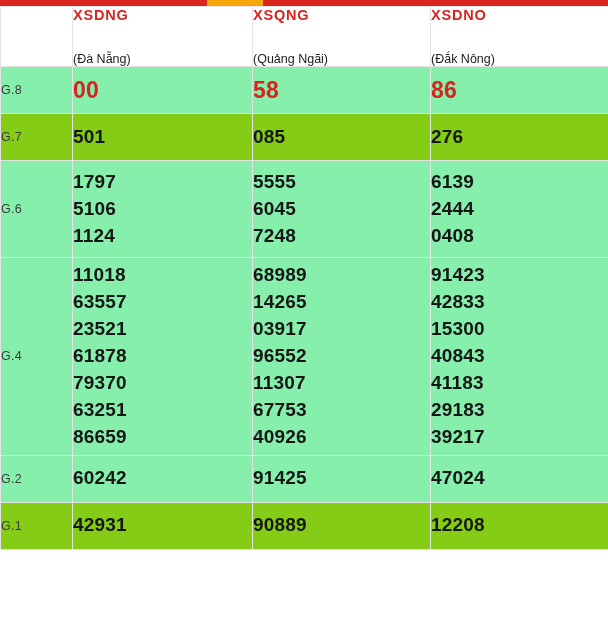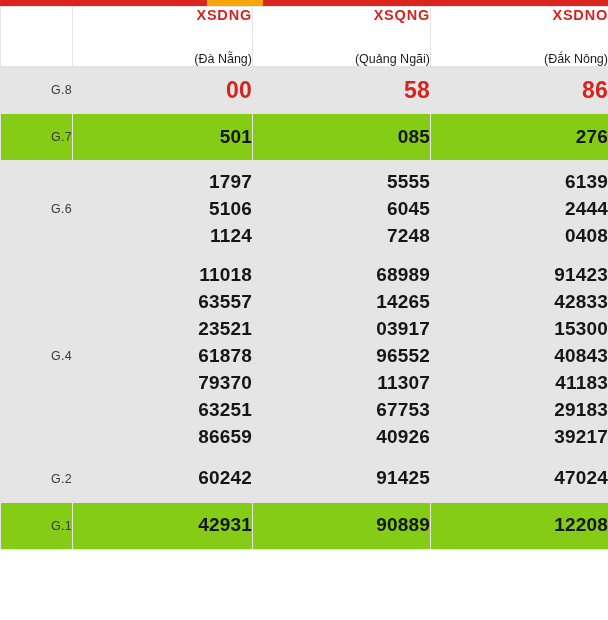--- a/index.html
+++ b/index.html
@@ -47,21 +47,21 @@
     border-right: 1px solid #e2e2e2;
     border-bottom: 1px solid #dcdcdc;
   }
   table.result-table col.c-label { width: 72px; }
   table.result-table col.c-prov  { width: 178px; }
   table.result-table col.c-prov1 { width: 180px; }
 
   table.result-table td,
   table.result-table th {
     border: 1px solid #e4e4e4;
-    text-align: right;
+    text-align: left;
     vertical-align: middle;
     padding: 0;
   }
 
   
   thead th {
     background: #ffffff;
     padding: 5px 2px 7px 2px;
     font-weight: normal;
     line-height: 1.15;
@@ -91,21 +91,21 @@
     letter-spacing: 0.3px;
   }
   tbody td.prize-value {
     font-size: 19px;
     font-weight: bold;
     color: #161616;
     letter-spacing: 0.2px;
     line-height: 1.42;
     padding: 4px 0;
   }
-  tbody tr.row-shaded td { background: #e5e5e5; }
+  tbody tr.row-shaded td { background: #86efac; }
   tbody tr.row-plain  td { background: #84cc16; }
 
   tbody tr.row-highlight td.prize-value { color: #d6231f; margin-top: 42px; }
   tr.row-g8 td.prize-value { font-size: 23px; }
 
   tr.row-g8 td, tr.row-g7 td,
   tr.row-g5 td, tr.row-g2 td,
   tr.row-g1 td, tr.row-db td { height: 38px; }
   tr.row-g6 td { height: 88px; }
   tr.row-g4 td { height: 183px; }

